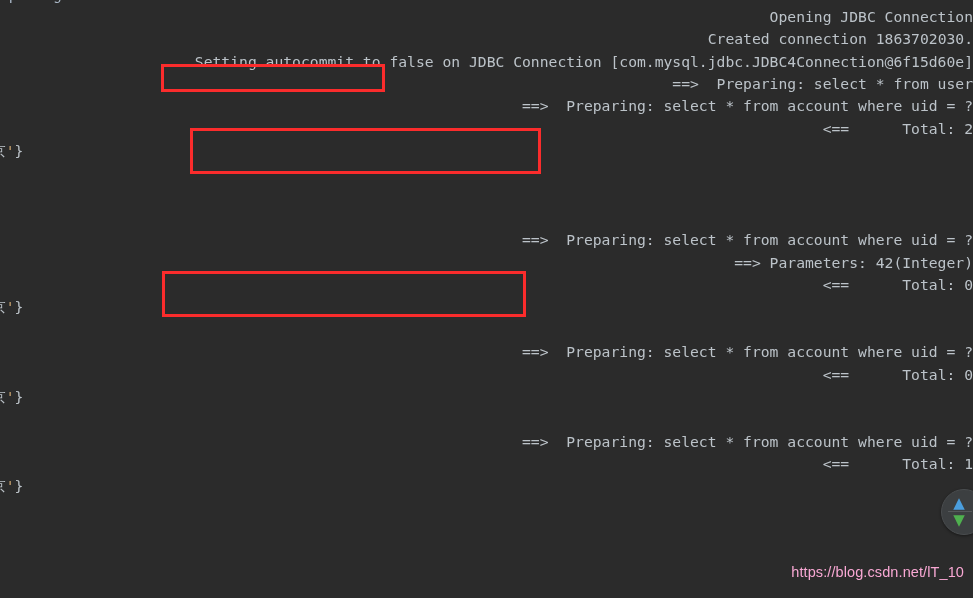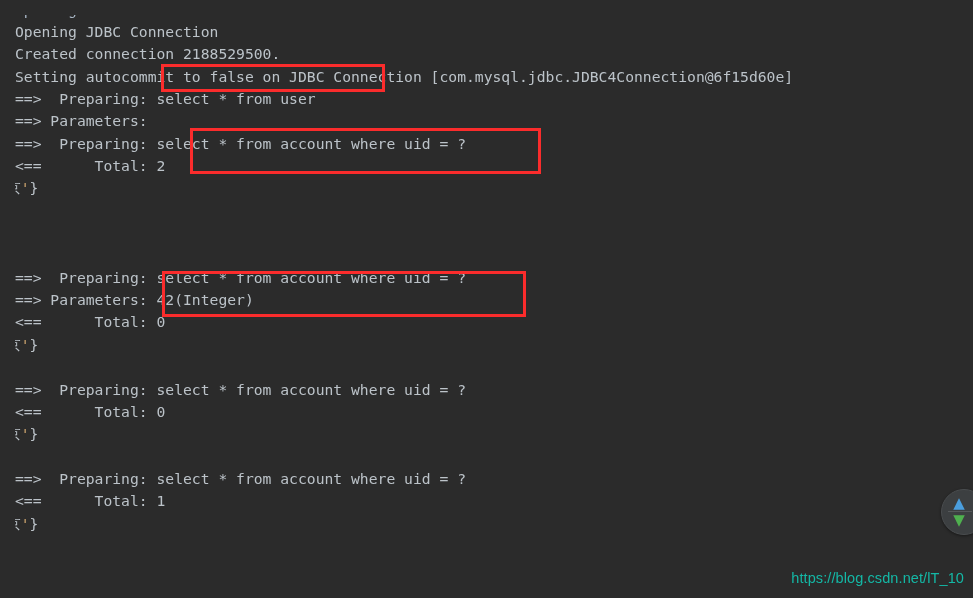--- a/index.html
+++ b/index.html
@@ -18,23 +18,24 @@
   #console {
     position: absolute;
     top: 0;
     left: 0;
     width: 973px;
     height: 598px;
     background: #2b2b2b;
     color: #a9b7c6;
     font-size: 14.7px;
     line-height: 22.35px;
-    padding: 15px;
+    padding: 0;
     box-sizing: border-box;
     overflow: hidden;
+    text-align: right;
   }
 
   
   .clip-row {
     height: 6px;
     overflow: hidden;
     position: relative;
   }
   .clip-row .inner {
     position: absolute;
@@ -75,22 +76,22 @@
     border: 3px solid #fb2c2c;
     box-sizing: border-box;
     pointer-events: none;
     background: transparent;
   }
 
   
   #watermark {
     position: absolute;
     right: 9px;
-    bottom: 12px;
-    color: #14b8a6;
+    bottom: 18px;
+    color: #f9a8d4;
     font-family: "Liberation Sans", sans-serif;
     font-size: 14.5px;
     letter-spacing: 0.1px;
   }
 
   
   #scroll-nav {
     position: absolute;
     right: -14px;
     top: 489px;
@@ -125,25 +126,24 @@
 </head>
 <body>
 
 <div id="console">
 
   <div class="clip-row">
     <span class="inner">Opening JDBC Connection</span>
   </div>
 
   <div class="line">Opening JDBC Connection</div>
-  <div class="line">Created connection 2188529500.</div>
+  <div class="line">Created connection 1863702030.</div>
   <div class="line">Setting autocommit to false on JDBC Connection [com.mysql.jdbc.JDBC4Connection@6f15d60e]</div>
 
   <div class="line">==&gt;  Preparing: select * from user</div>
-  <div class="line">==&gt; Parameters: </div>
 
   <div class="line">==&gt;  Preparing: select * from account where uid = ?</div>
   <div class="line">&lt;==      Total: 2</div>
 
   <div class="trunc">
     <span class="inner"><span>京</span><span class="q">'</span><span>}</span></span>
   </div>
 
   <div class="line blank"></div>
   <div class="line blank"></div>

